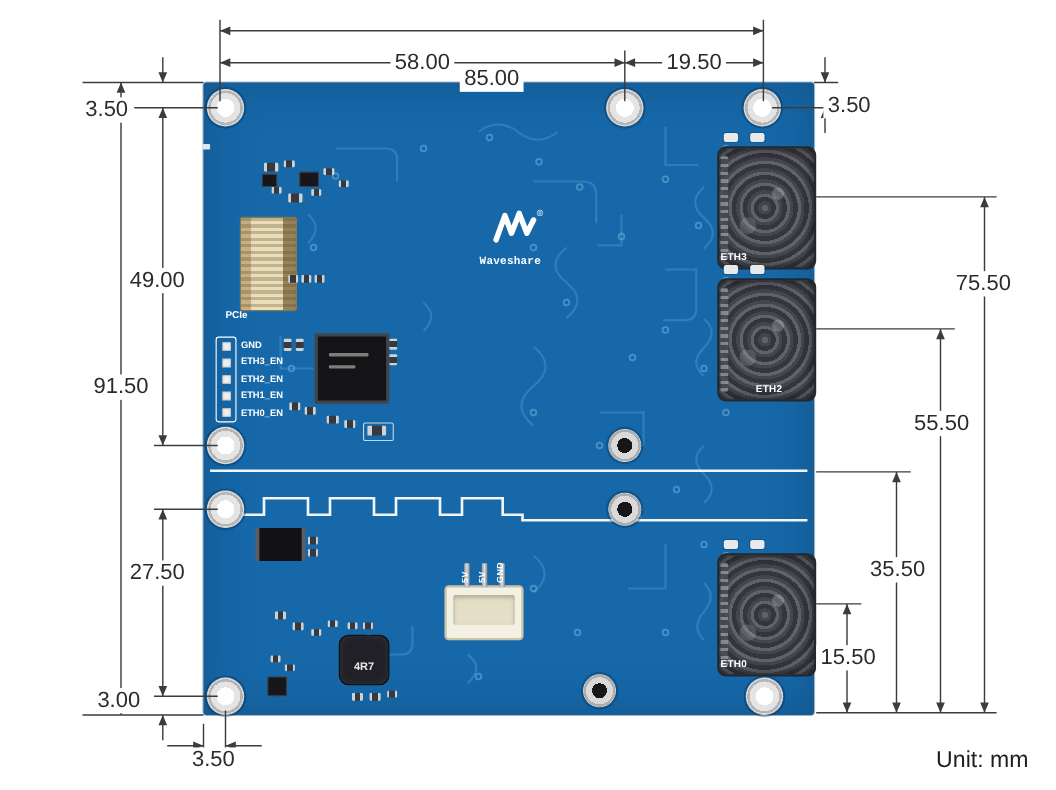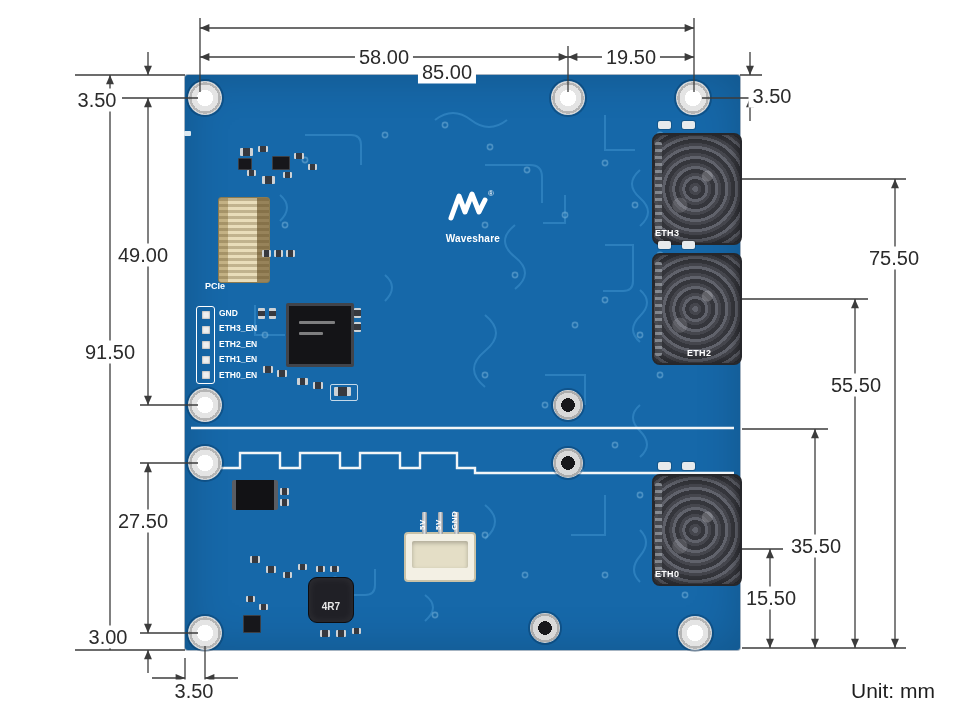--- a/index.html
+++ b/index.html
@@ -59,21 +59,21 @@
        box-shadow:inset 0 2px 4px rgba(0,0,0,.25);border-radius:2px;}
   .jst-pin{position:absolute;width:5px;height:22px;top:512px;border-radius:1px;
        background:linear-gradient(90deg,#9aa0a6,#d9dde1 50%,#83898f);}
   .vlabel{position:absolute;writing-mode:vertical-rl;transform:rotate(180deg);
        color:#fff;font-weight:bold;font-size:8px;letter-spacing:.5px;}
   .outline-box{position:absolute;border:1px solid rgba(255,255,255,.75);border-radius:2px;}
 
   
   .silk{position:absolute;color:#ffffff;font-weight:bold;}
   .board-title{left:348px;top:260px;width:242px;text-align:center;font-size:15px;letter-spacing:.2px;}
-  .brand{left:436px;top:233px;width:64px;text-align:right;font-size:10px;letter-spacing:.2px;}
+  .brand{left:436px;top:233px;width:64px;text-align:left;font-size:10px;letter-spacing:.2px;font-family:Liberation Mono, monospace;}
   .reg{left:488px;top:189px;font-size:8px;font-weight:normal;}
   .pcie-label{left:205px;top:281px;font-size:9px;}
   .pwr-label{left:170px;top:126px;height:28px;width:12px;writing-mode:vertical-rl;
              transform:rotate(180deg);font-size:7.5px;letter-spacing:.5px;}
   .hdr-pins{position:absolute;left:196px;top:306px;width:17px;height:76px;border:1.5px solid #fff;
             border-radius:3px;display:flex;flex-direction:column;justify-content:space-around;align-items:center;}
   .hdr-pin{width:8px;height:8px;background:#f0f0f0;box-shadow:inset 0 0 2px #777;}
   .hdr-labels{position:absolute;left:219px;top:305px;height:78px;display:flex;flex-direction:column;
             justify-content:space-around;}
   .hdr-labels span{font-size:8.5px;font-weight:bold;color:#fff;line-height:1;}
@@ -256,21 +256,21 @@
     <div class="jack-pins"></div>
     <span class="jack-label">ETH3</span>
   </div>
   <div class="jack" style="top:253px;">
     <div class="pad" style="top:-12px;left:6px;"></div>
     <div class="pad" style="top:-12px;left:30px;"></div>
     <div class="jack-body"></div>
     <div class="jack-pins"></div>
     <span class="jack-label" style="left:35px;">ETH2</span>
   </div>
-  <div class="jack" style="top:474px;border-radius:10px;">
+  <div class="jack" style="top:503px;border-radius:10px;">
     <div class="pad" style="top:-12px;left:6px;"></div>
     <div class="pad" style="top:-12px;left:30px;"></div>
     <div class="pad" style="top:96px;left:42px;"></div>
     <div class="pad" style="top:96px;left:66px;"></div>
     <div class="jack-body"></div>
     <div class="jack-pins"></div>
     <span class="jack-label">ETH0</span>
   </div>
 
   <svg class="dims" width="960" height="718" viewBox="0 0 960 718">
@@ -313,17 +313,17 @@
   <span class="dim-label" style="left:631px;top:57px;">19.50</span>
   <span class="dim-label" style="left:97px;top:100px;">3.50</span>
   <span class="dim-label" style="left:772px;top:96px;">3.50</span>
   <span class="dim-label" style="left:143px;top:255px;">49.00</span>
   <span class="dim-label" style="left:110px;top:352px;">91.50</span>
   <span class="dim-label" style="left:143px;top:521px;">27.50</span>
   <span class="dim-label" style="left:108px;top:637px;">3.00</span>
   <span class="dim-label" style="left:194px;top:691px;">3.50</span>
   <span class="dim-label" style="left:894px;top:258px;">75.50</span>
   <span class="dim-label" style="left:856px;top:385px;">55.50</span>
-  <span class="dim-label" style="left:816px;top:518px;margin-top:28px;">35.50</span>
+  <span class="dim-label" style="left:816px;top:518px;">35.50</span>
   <span class="dim-label" style="left:771px;top:598px;">15.50</span>
 
   <span class="unit-label">Unit: mm</span>
 </div>
 
 </body></html>

